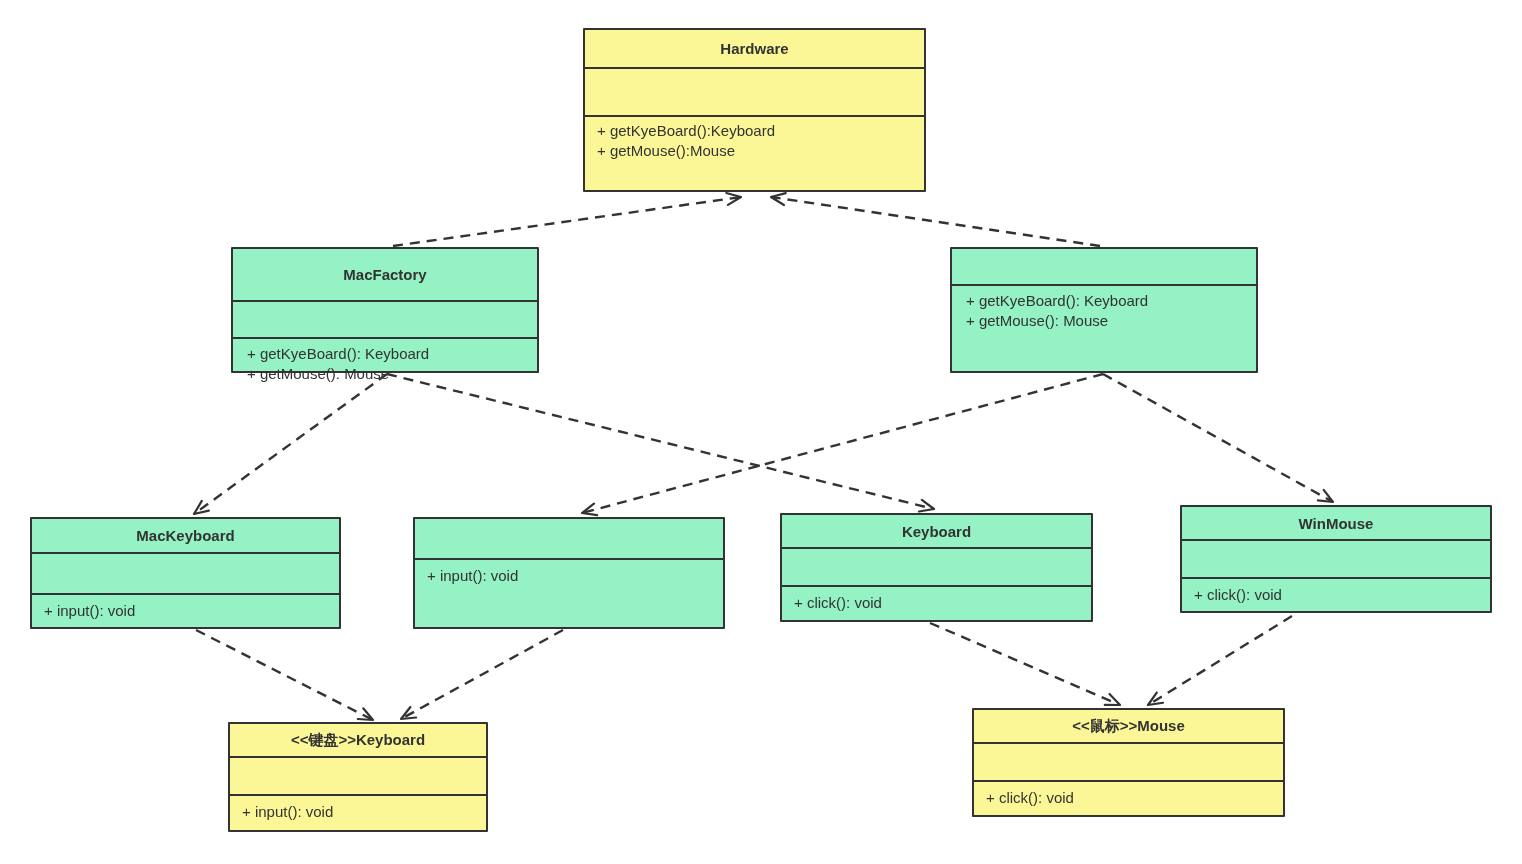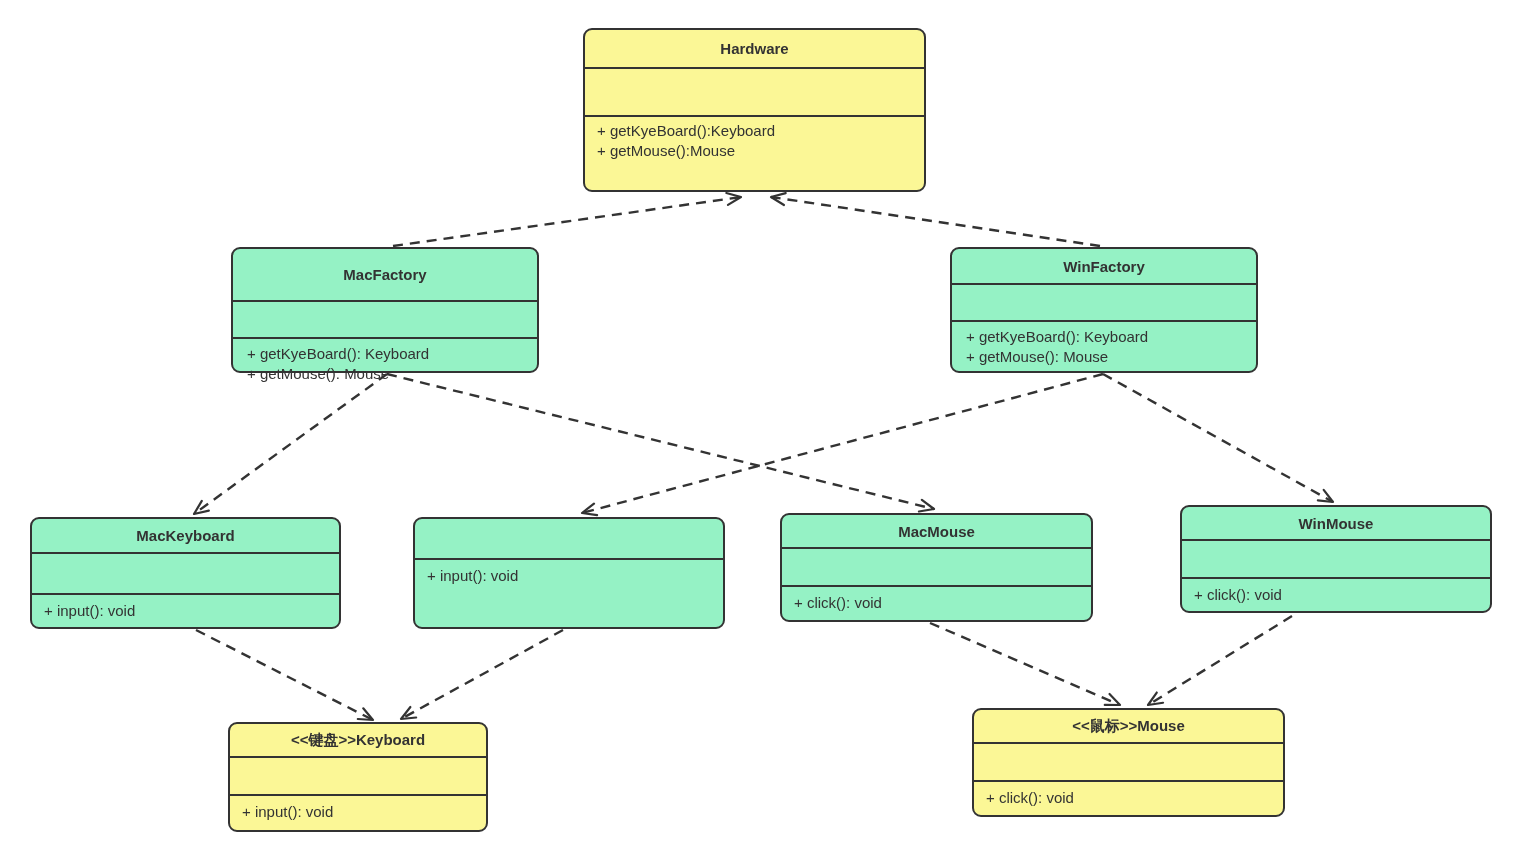--- a/index.html
+++ b/index.html
@@ -3,21 +3,21 @@
 <meta charset="utf-8">
 <style>
   html,body{margin:0;padding:0;background:#ffffff;}
   body{font-family:"Liberation Sans", sans-serif; color:#333333;}
   #canvas{position:relative;width:1522px;height:864px;background:#ffffff;overflow:hidden;}
   #edge-layer{position:absolute;left:0;top:0;width:1522px;height:864px;}
   .uml-node{
     position:absolute;
     box-sizing:border-box;
     border:2px solid #333333;
-    border-radius:9px;
+    border-radius:1px;
     display:flex;
     flex-direction:column;
     box-shadow:0 0 0 0 transparent;
   }
   .uml-node.yellow{background:#fbf796;}
   .uml-node.green{background:#95f2c5;}
   .uml-title{
     box-sizing:border-box;
     border-bottom:2px solid #333333;
     font-weight:bold;
@@ -81,21 +81,20 @@
   <div class="uml-node green" style="left:231px;top:247px;width:308px;height:126px">
     <div class="uml-title" style="height:53px">MacFactory</div>
     <div class="uml-attrs" style="height:37px"></div>
     <div class="uml-methods pad-sm">
       <div>+ getKyeBoard(): Keyboard</div>
       <div>+ getMouse(): Mouse</div>
     </div>
   </div>
 
   <div class="uml-node green" style="left:950px;top:247px;width:308px;height:126px">
-    <div class="uml-title" style="height:36px">WinFactory</div>
     <div class="uml-attrs" style="height:37px"></div>
     <div class="uml-methods pad-sm">
       <div>+ getKyeBoard(): Keyboard</div>
       <div>+ getMouse(): Mouse</div>
     </div>
   </div>
 
   <div class="uml-node green" style="left:30px;top:517px;width:311px;height:112px">
     <div class="uml-title" style="height:35px">MacKeyboard</div>
     <div class="uml-attrs" style="height:41px"></div>
@@ -105,21 +104,21 @@
   </div>
 
   <div class="uml-node green" style="left:413px;top:517px;width:312px;height:112px">
     <div class="uml-attrs" style="height:41px"></div>
     <div class="uml-methods">
       <div>+ input(): void</div>
     </div>
   </div>
 
   <div class="uml-node green" style="left:780px;top:513px;width:313px;height:109px">
-    <div class="uml-title" style="height:34px">MacMouse</div>
+    <div class="uml-title" style="height:34px">Keyboard</div>
     <div class="uml-attrs" style="height:38px"></div>
     <div class="uml-methods">
       <div>+ click(): void</div>
     </div>
   </div>
 
   <div class="uml-node green" style="left:1180px;top:505px;width:312px;height:108px">
     <div class="uml-title" style="height:34px">WinMouse</div>
     <div class="uml-attrs" style="height:38px"></div>
     <div class="uml-methods">

